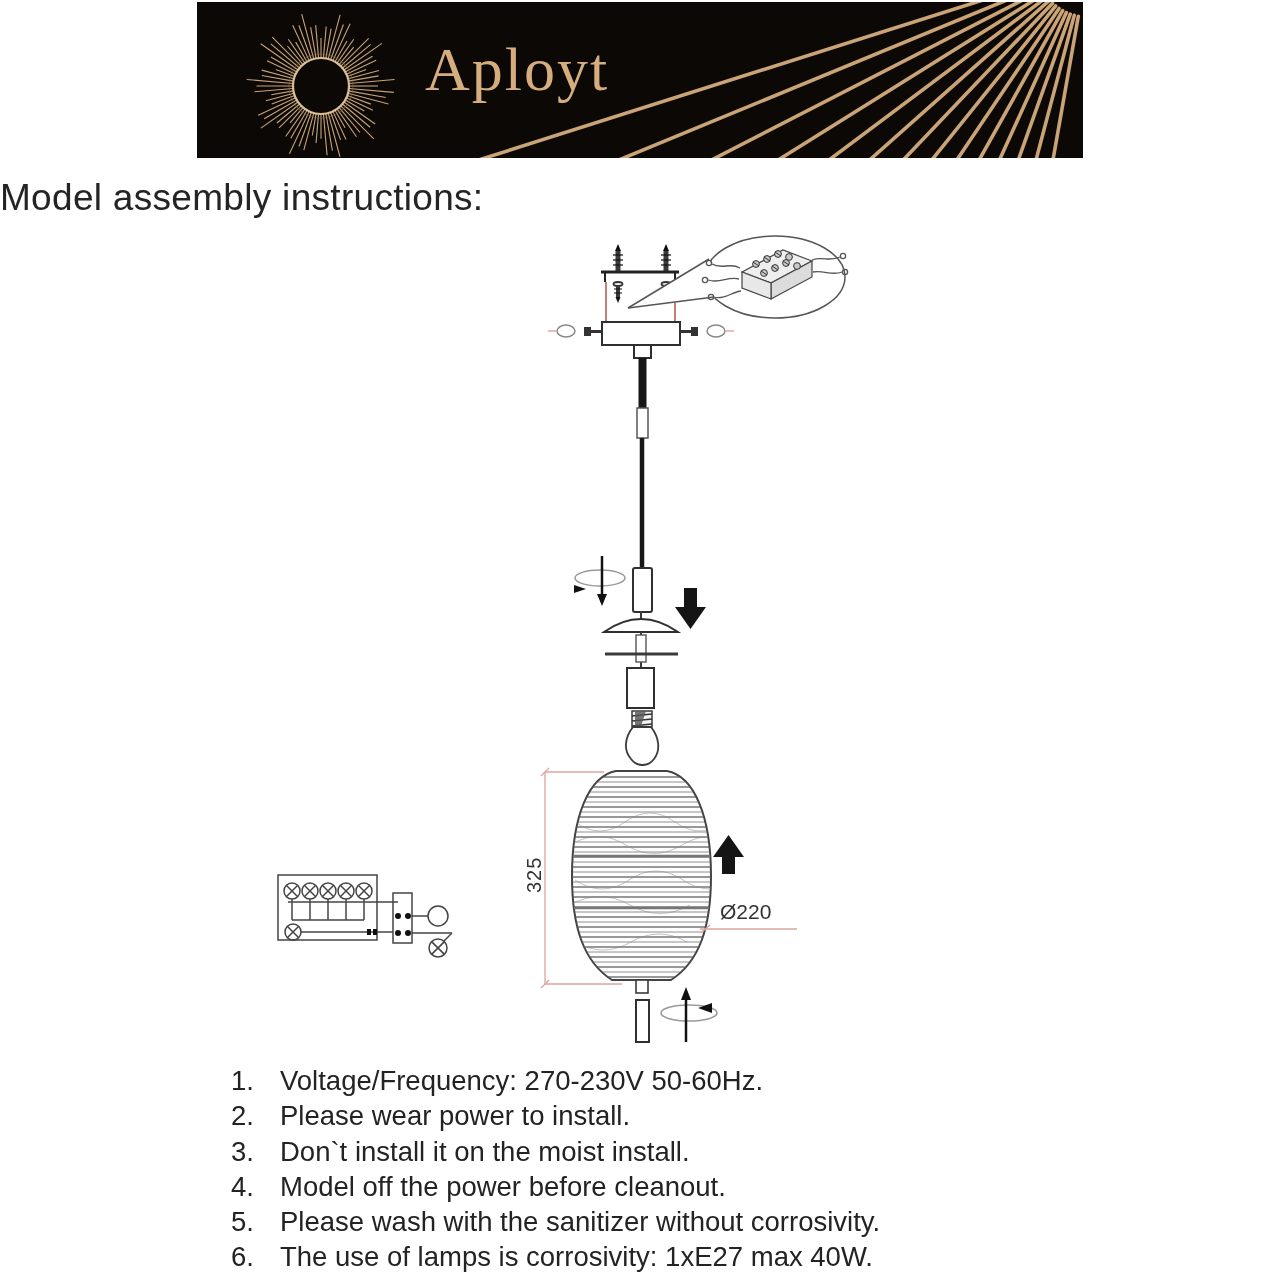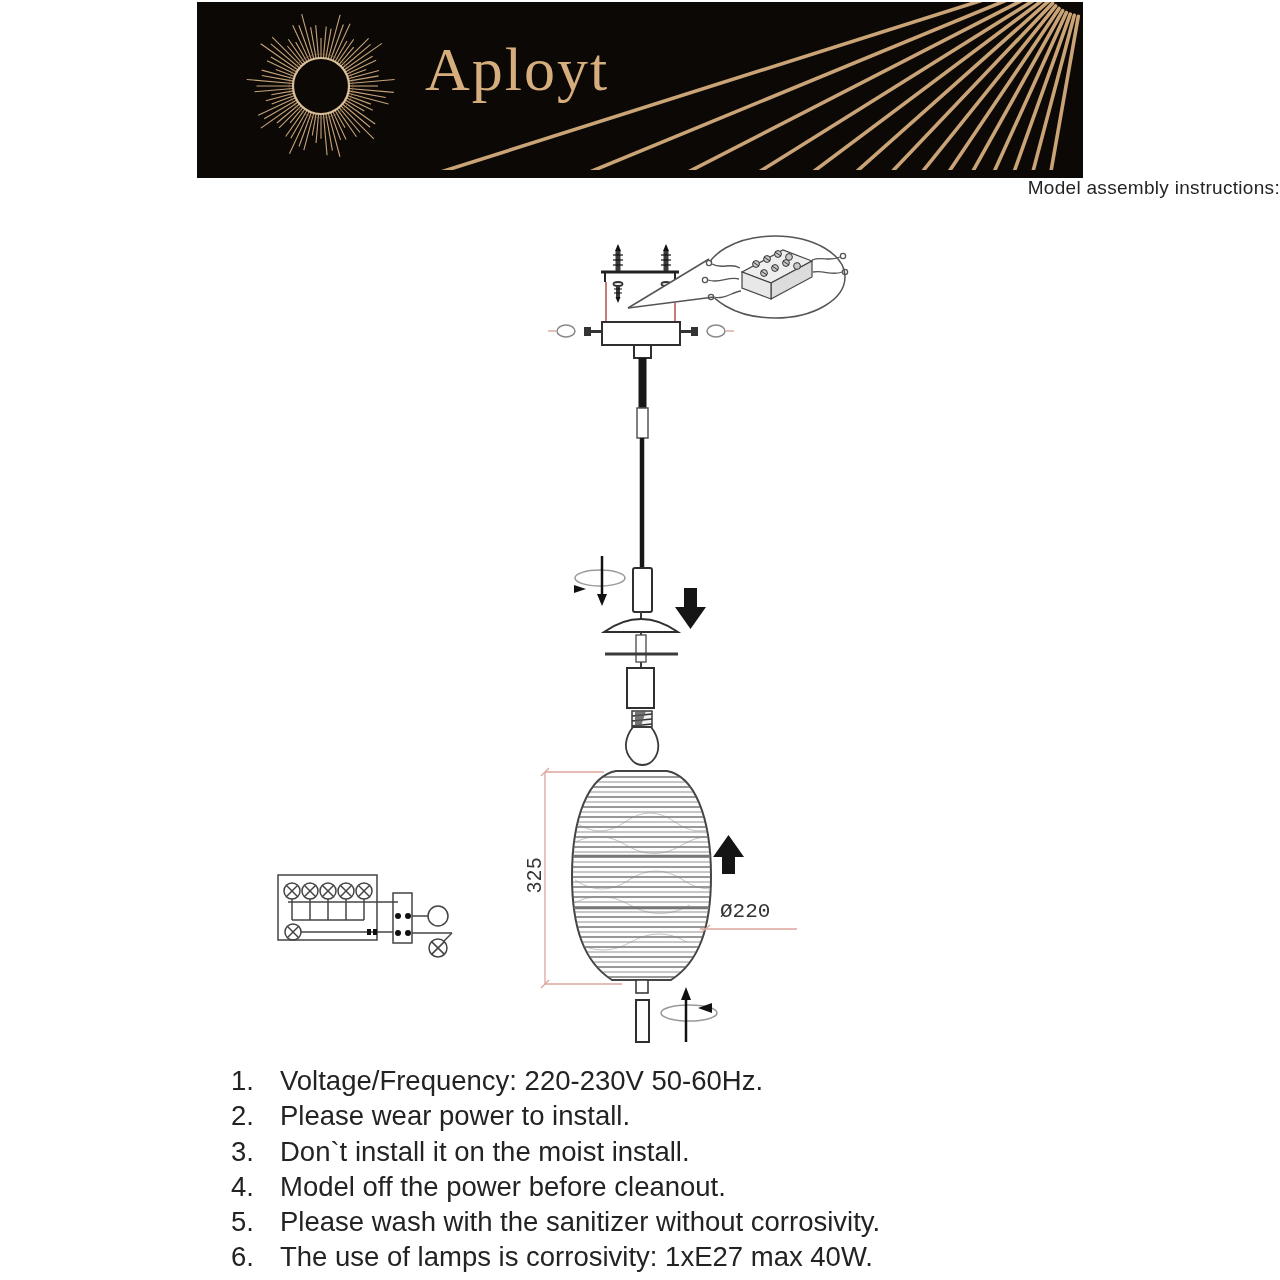--- a/index.html
+++ b/index.html
@@ -1,37 +1,37 @@
 <!DOCTYPE html>
 <html><head>
 <meta charset="utf-8">
 <style>
   html,body{margin:0;padding:0;background:#ffffff;}
   .page{position:relative;width:1280px;height:1280px;background:#ffffff;
         font-family:"Liberation Sans",sans-serif;color:#262626;overflow:hidden;}
 
   
-  .banner{position:absolute;left:197px;top:2px;width:886px;height:176px;
+  .banner{position:absolute;left:197px;top:2px;width:886px;height:156px;
           background:#0b0806;overflow:hidden;}
   .banner svg{position:absolute;left:0;top:0;}
   .logo-text{position:absolute;left:228px;top:36px;font-family:"Liberation Serif",serif;
              font-size:62px;font-weight:400;color:#d6ae7d;letter-spacing:2px;line-height:1;}
 
   
-  .title-line{position:absolute;left:0;width:1280px;text-align:right;
-              font-size:19px;letter-spacing:0.3px;color:#242424;}
+  .title-line{position:absolute;left:0;width:1280px;text-align:left;
+              font-size:37px;letter-spacing:0.3px;color:#242424;}
   .title-1{top:177px;}
   .title-2{top:210px;}
 
   
   .diagram-svg{position:absolute;left:0;top:0;}
 
   .dim-h{position:absolute;left:523px;top:893px;font-size:20px;color:#333;
          transform:rotate(-90deg);transform-origin:0 0;letter-spacing:1px;}
-  .dim-d{position:absolute;left:720px;top:900px;font-size:21px;color:#333;font-family:Liberation Mono, monospace;}
+  .dim-d{position:absolute;left:720px;top:900px;font-size:21px;color:#333;}
 
   
   .inst-list{position:absolute;left:231px;top:1063px;width:860px;}
   .inst-row{display:flex;font-size:27.5px;line-height:35.3px;color:#232323;}
   .inst-num{width:49px;flex:0 0 49px;}
   .inst-text{flex:1;}
 </style>
 </head>
 <body>
 
@@ -392,21 +392,21 @@
       </g>
     </g>
   </svg>
 
   <span class="dim-h">325</span>
   <span class="dim-d">Ø220</span>
 
   <div class="inst-list">
     <div class="inst-row">
       <span class="inst-num">1.</span>
-      <span class="inst-text">Voltage/Frequency: 220-230V 50-60Hz.</span>
+      <span class="inst-text">Voltage/Frequency: 270-230V 50-60Hz.</span>
     </div>
     <div class="inst-row">
       <span class="inst-num">2.</span>
       <span class="inst-text">Please wear power to install.</span>
     </div>
     <div class="inst-row">
       <span class="inst-num">3.</span>
       <span class="inst-text">Don`t install it on the moist install.</span>
     </div>
     <div class="inst-row">

